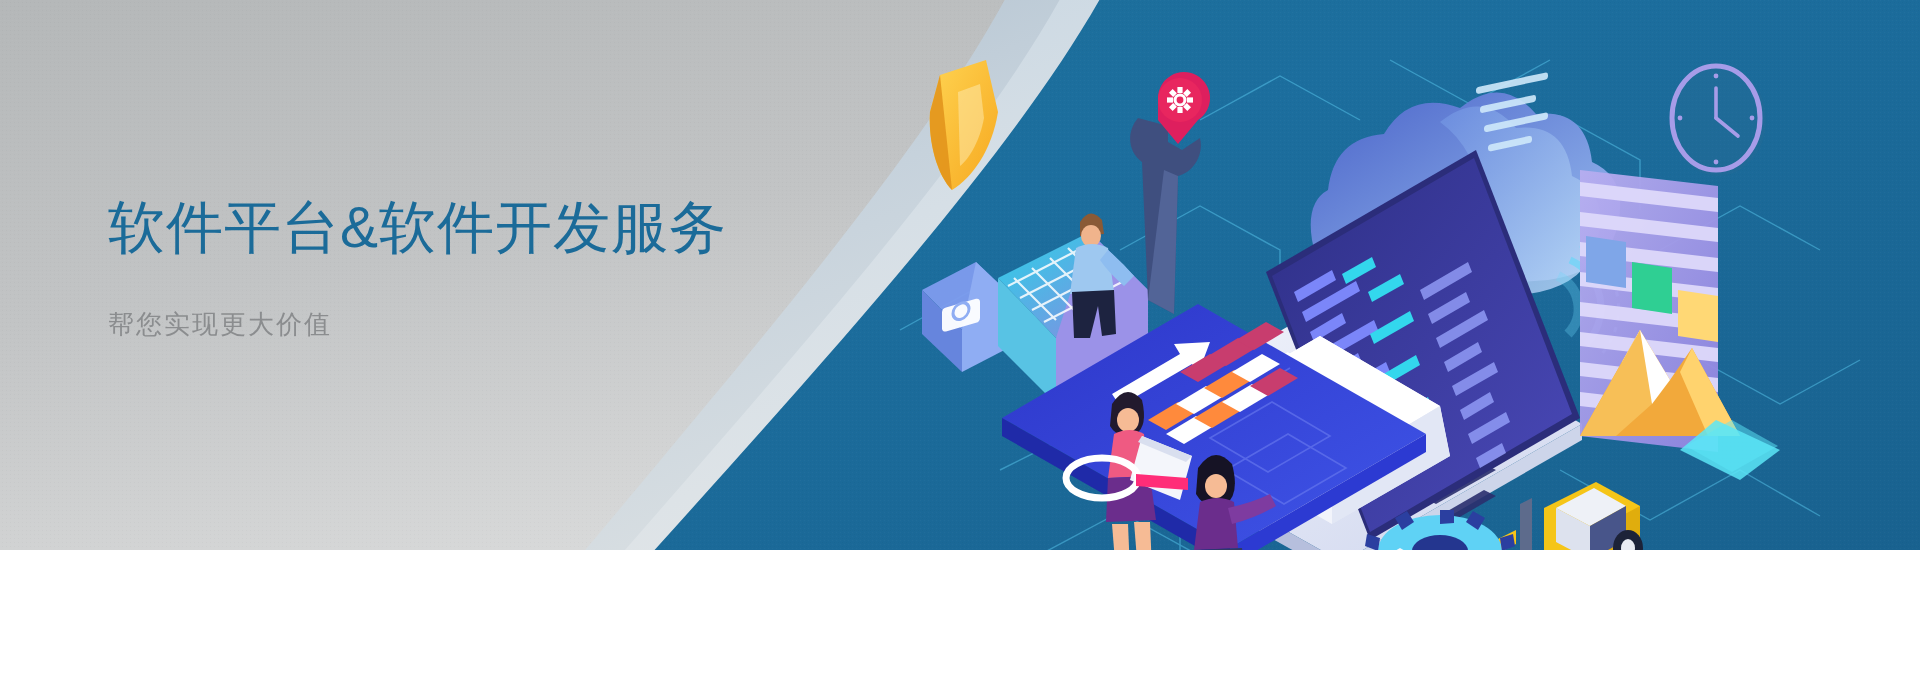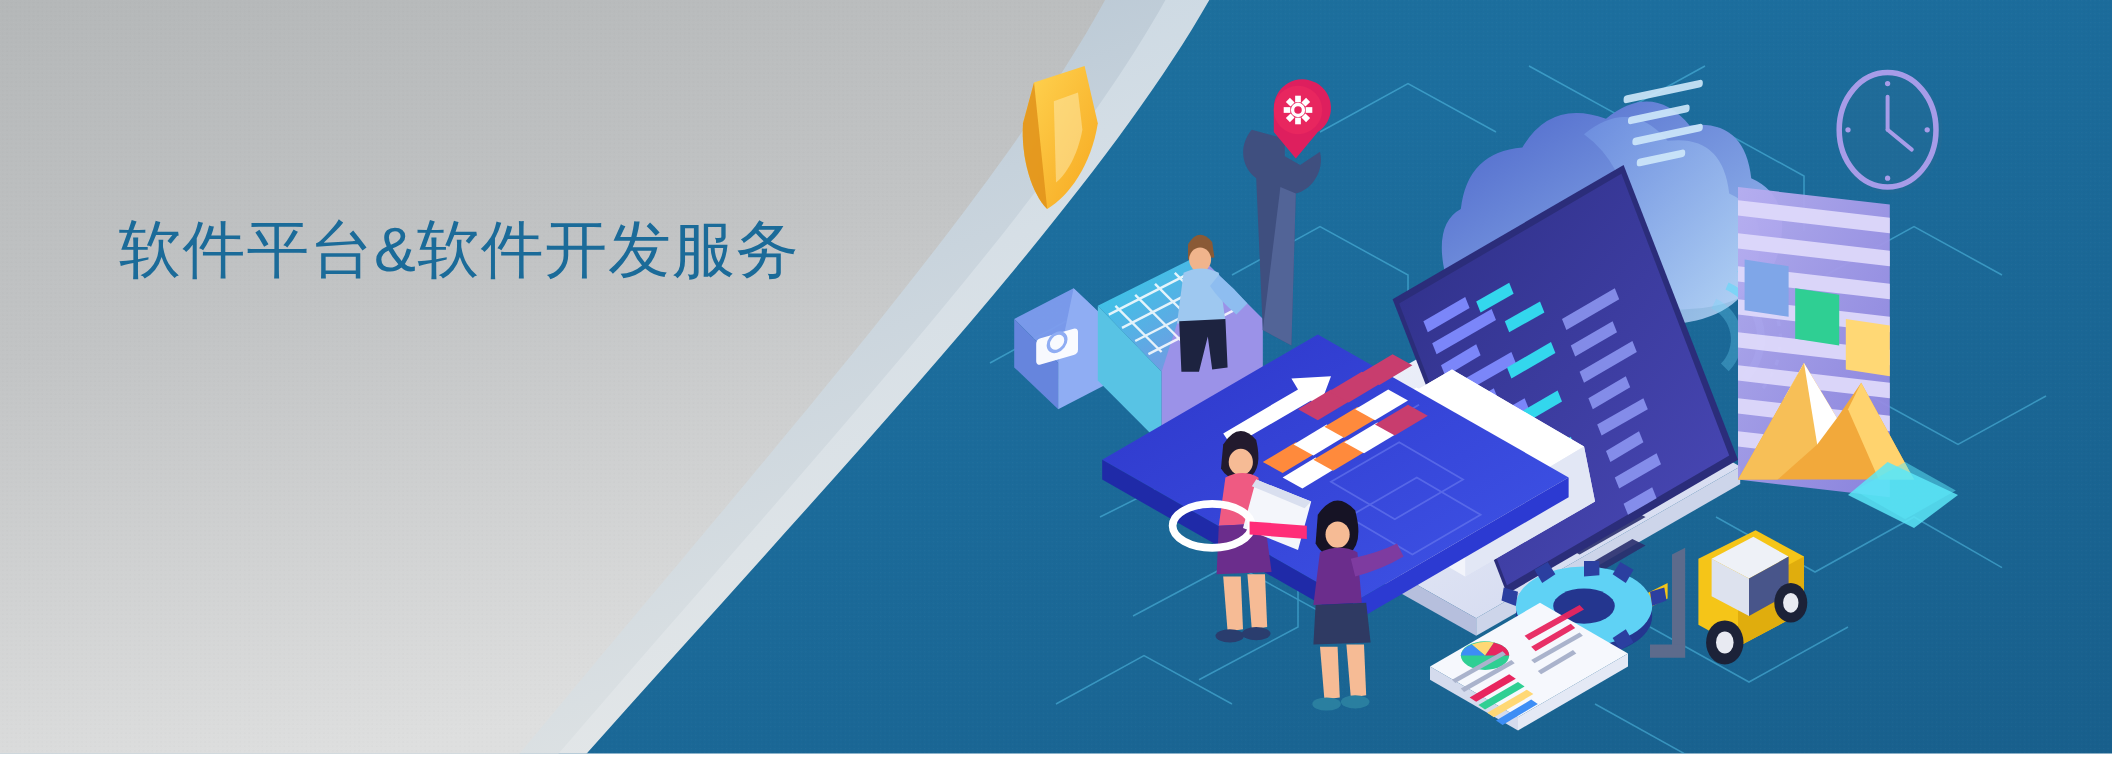--- a/index.html
+++ b/index.html
@@ -1,17 +1,17 @@
 <!DOCTYPE html>
 <html><head>
 <meta charset="utf-8">
 <style>
   html,body{margin:0;padding:0;background:#fff;}
   body{font-family:"Liberation Sans","DejaVu Sans",sans-serif;}
-  #banner{position:relative;width:1920px;height:685px;overflow:hidden;}
+  #banner{position:relative;width:1920px;height:550px;overflow:hidden;}
   #bgsvg{position:absolute;inset:0;width:1920px;height:690px;display:block;}
   #illu{position:absolute;left:880px;top:0;width:1040px;height:690px;display:block;}
   .text-block{position:absolute;left:108px;top:196px;width:760px;}
   .headline{
     font-size:57px;line-height:1.1;font-weight:500;letter-spacing:1px;
     color:#1b6b99;white-space:nowrap;margin:0;
     font-family:"Liberation Sans","DejaVu Sans",sans-serif;
   }
   .subtitle{
     margin:0;padding-top:48px;font-size:26px;letter-spacing:2px;
@@ -474,15 +474,16 @@
       </g>
     </g>
 
     <g opacity="0.85">
       <path d="M852,420 L898,446 L852,472 L806,446 Z" fill="#5ce6f7" opacity="0.6"></path>
     </g>
   </svg>
 
   <div class="text-block">
     <h1 class="headline">软件平台&amp;软件开发服务</h1>
+    <p class="subtitle">帮您实现更大价值</p>
   </div>
 
 </div>
 
 </body></html>

